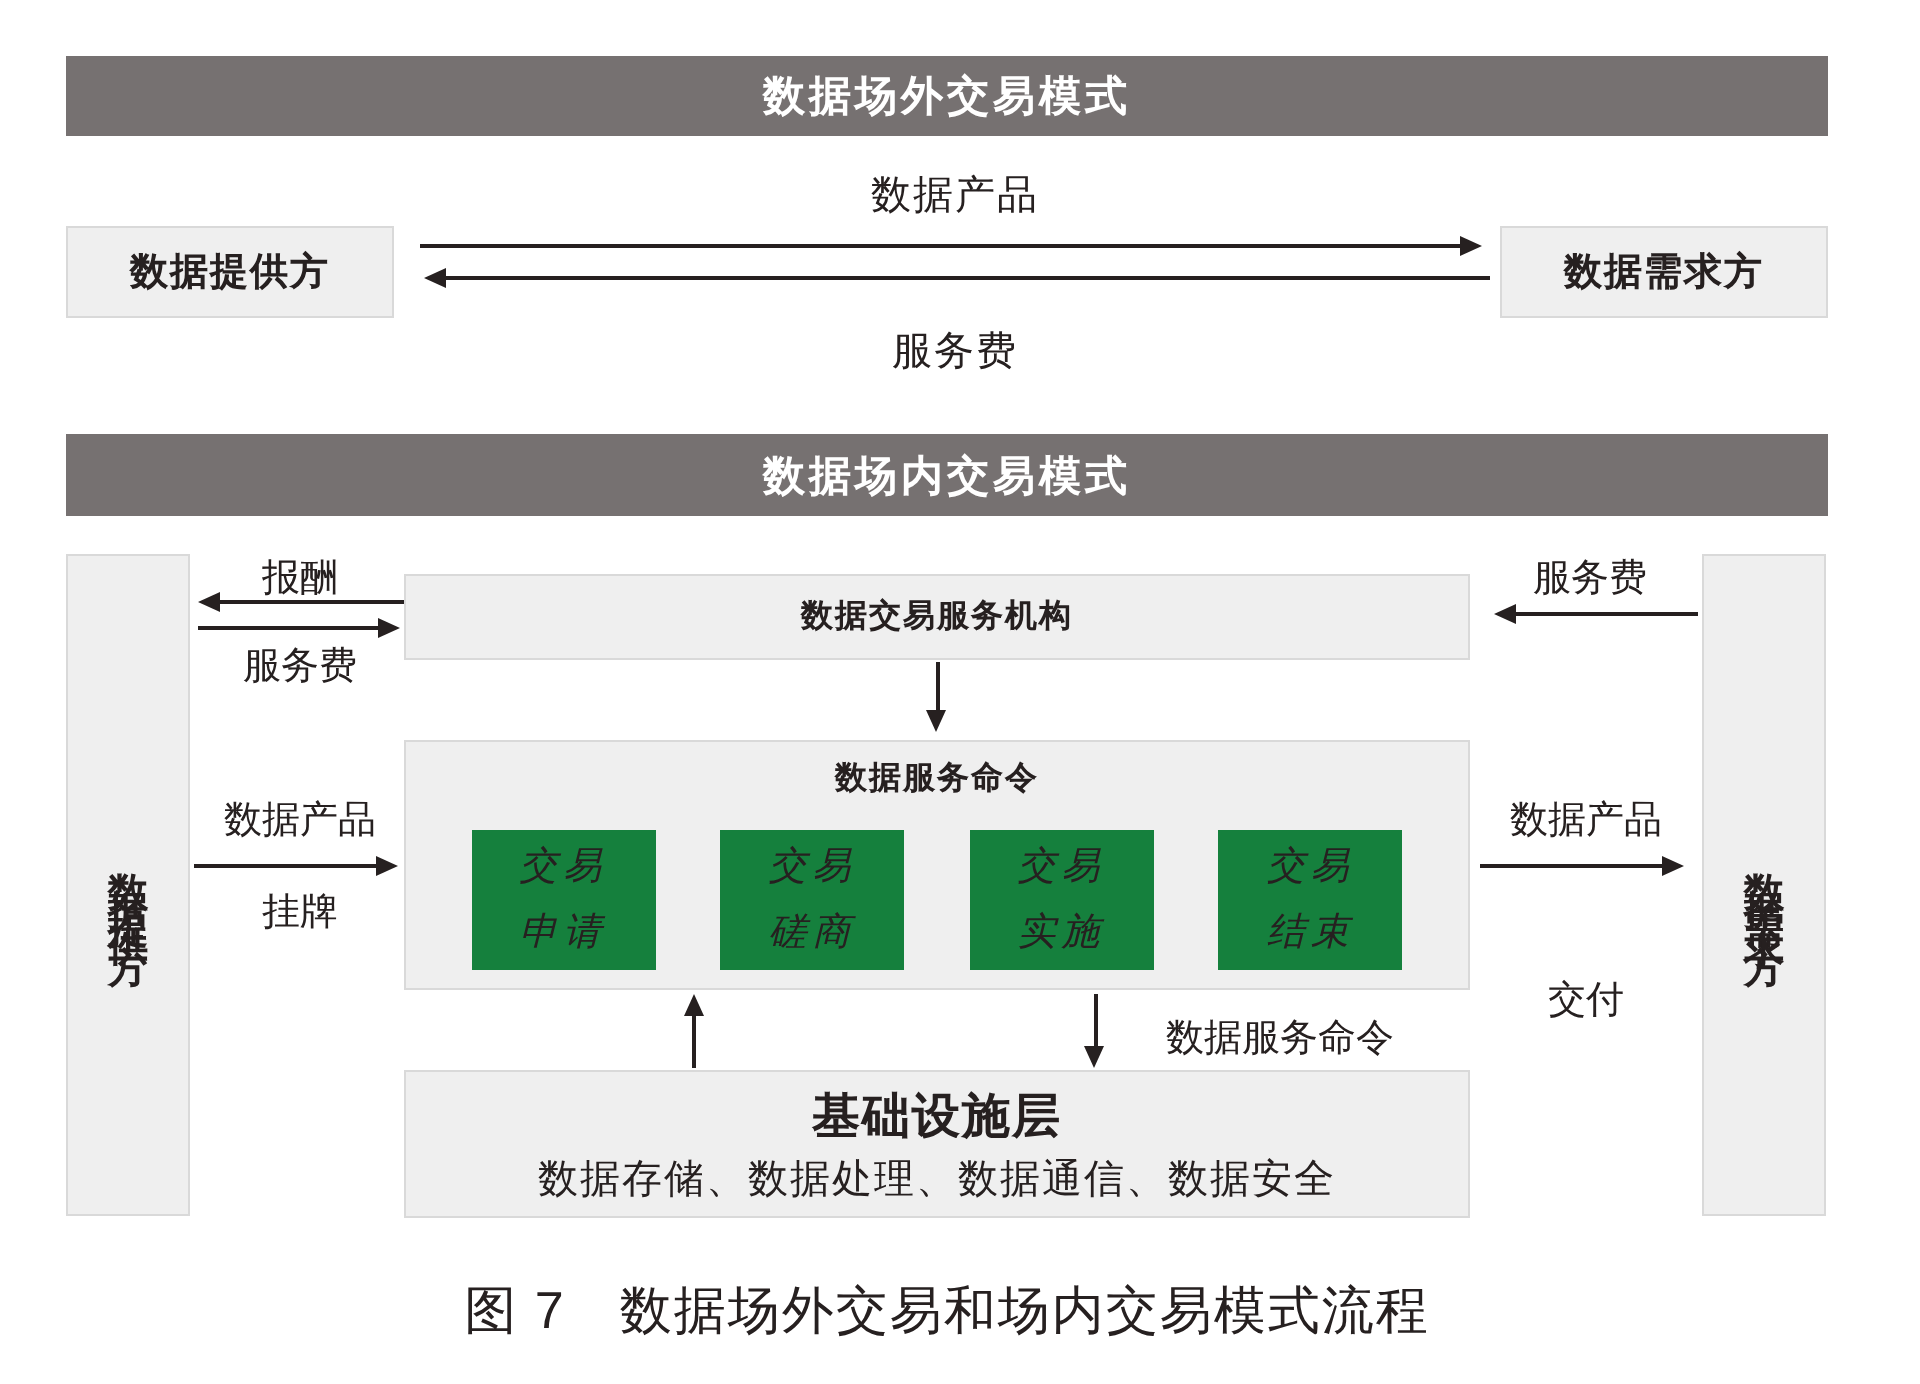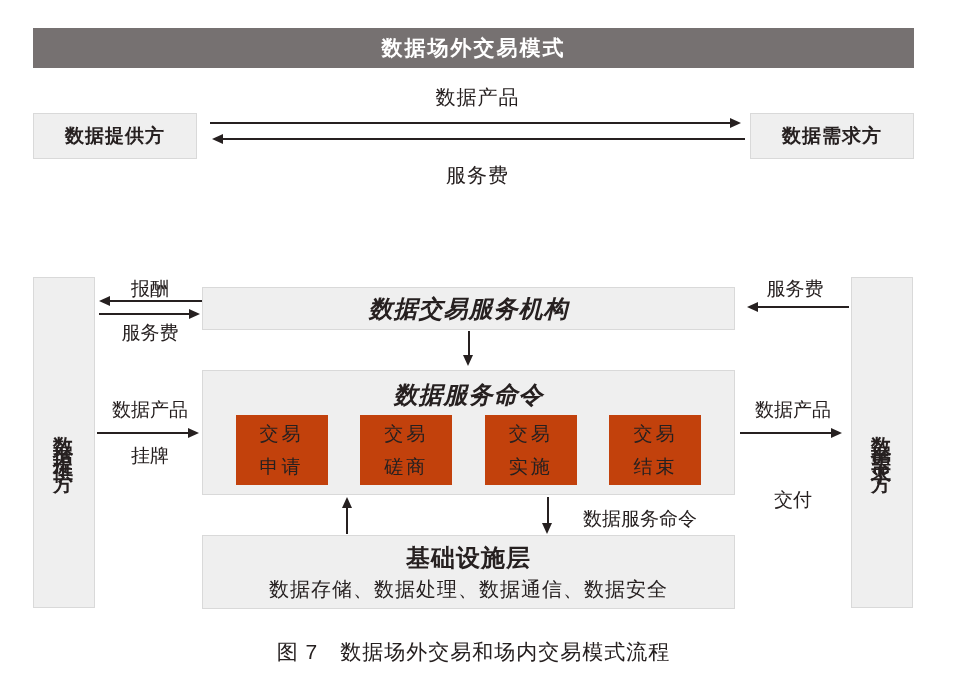--- a/index.html
+++ b/index.html
@@ -23,43 +23,43 @@
              border:1px solid var(--box-border);font-weight:bold;font-size:19px;
              letter-spacing:1px;display:flex;align-items:center;justify-content:center;}
 
   .vparty-box{position:absolute;top:277px;width:62px;height:331px;background:var(--box-bg);
               border:1px solid var(--box-border);display:flex;align-items:center;justify-content:center;}
   .vparty-box span{writing-mode:vertical-rl;text-orientation:upright;
                    font-weight:bold;font-size:20px;letter-spacing:9px;}
 
   .center-box{position:absolute;left:202px;width:533px;background:var(--box-bg);
               border:1px solid var(--box-border);}
-  .center-title{font-weight:bold;font-size:24px;letter-spacing:1px;text-align:center;font-style:italic;}
+  .center-title{font-weight:bold;font-size:16px;letter-spacing:1px;text-align:center;}
 
   .steps-row{position:absolute;left:0;right:0;top:44px;display:flex;justify-content:space-evenly;}
-  .step-box{width:92px;height:70px;background:#c2410c;font-size:19px;letter-spacing:3px;
+  .step-box{width:92px;height:70px;background:#15803d;font-size:19px;letter-spacing:3px;
             line-height:33px;white-space:pre-line;text-align:center;
-            display:flex;align-items:center;justify-content:center;}
+            display:flex;align-items:center;justify-content:center;font-style:italic;}
 
   .lbl{position:absolute;font-size:19px;text-align:center;}
   .lbl-big{position:absolute;font-size:20px;text-align:center;letter-spacing:1px;}
 
   .hline{position:absolute;height:2px;background:var(--ink);}
   .vline{position:absolute;width:2px;background:var(--ink);}
   .ah{position:absolute;width:0;height:0;}
   .ah-right{border-top:5px solid transparent;border-bottom:5px solid transparent;border-left:11px solid var(--ink);}
   .ah-left {border-top:5px solid transparent;border-bottom:5px solid transparent;border-right:11px solid var(--ink);}
   .ah-up   {border-left:5px solid transparent;border-right:5px solid transparent;border-bottom:11px solid var(--ink);}
   .ah-down {border-left:5px solid transparent;border-right:5px solid transparent;border-top:11px solid var(--ink);}
 
   .infra-title{font-weight:bold;font-size:24px;letter-spacing:1px;text-align:center;margin-top:6px;}
   .infra-items{font-size:20px;letter-spacing:1px;text-align:center;margin-top:2px;}
 
   .caption{position:absolute;left:33px;width:881px;top:638px;text-align:center;
-           font-family:"Liberation Sans", sans-serif;font-size:21px;letter-spacing:1px;}
+           font-family:"Liberation Sans", sans-serif;font-size:26px;letter-spacing:1px;}
 </style>
 </head>
 <body>
 
 <div class="canvas">
 
   <div class="banner" style="top:28px;">
     <span>数据场外交易模式</span>
   </div>
 
@@ -73,20 +73,23 @@
   </div>
 
   <div class="hline" style="left:210px;top:122px;width:520px;"></div>
   <div class="ah ah-right" style="left:730px;top:118px;"></div>
 
   <div class="ah ah-left" style="left:212px;top:134px;"></div>
   <div class="hline" style="left:223px;top:138px;width:522px;"></div>
 
   <div class="lbl-big" style="left:210px;top:162px;width:535px;">服务费</div>
 
+  <div class="banner" style="top:217px;height:41px;">
+    <span>数据场内交易模式</span>
+  </div>
 
   <div class="vparty-box" style="left:33px;">
     <span>数据提供方</span>
   </div>
   <div class="vparty-box" style="left:851px;">
     <span>数据需求方</span>
   </div>
 
   <div class="center-box" style="top:287px;height:43px;display:flex;align-items:center;justify-content:center;">
     <span class="center-title">数据交易服务机构</span>

